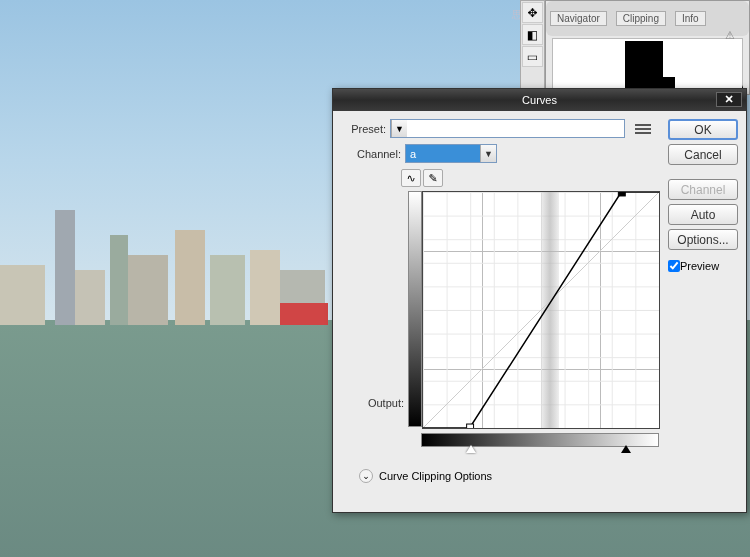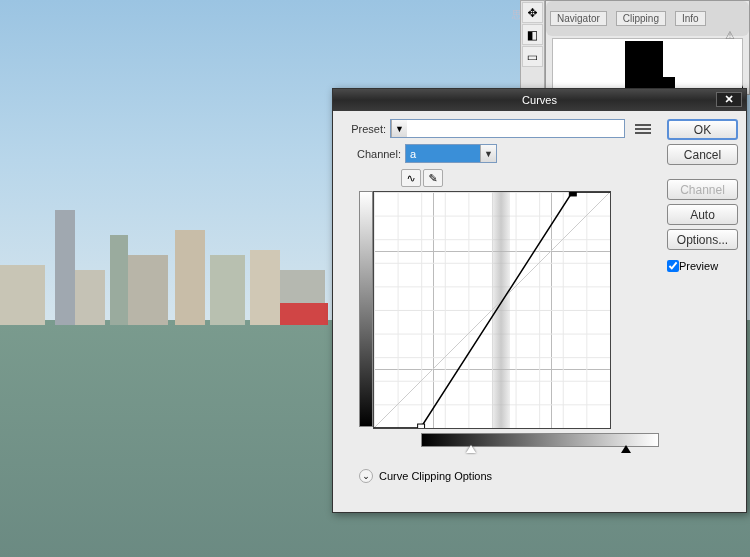--- a/index.html
+++ b/index.html
@@ -168,20 +168,23 @@
           <span class="combo-text">a</span>
           <span class="combo-arrow">▼</span>
         </div>
       </div>
       <div class="tool-icons">
         <div class="ticon">∿</div>
         <div class="ticon">✎</div>
       </div>
 
       <div class="curve-area">
+        <div class="output-col">
+          <span class="lbl lbl-output">Output:</span>
+        </div>
         <div class="vgrad"></div>
         <div class="grid-wrap">
           <div class="histo-strip"></div>
           <svg class="curve-svg" viewBox="0 0 238 238">
             <line x1="0" y1="238" x2="238" y2="0" stroke="#ccc" stroke-width="1"></line>
             <polyline points="0,238 47,238 200,0 238,0" fill="none" stroke="#000" stroke-width="1.5"></polyline>
             <rect x="44" y="234" width="7" height="7" fill="#fff" stroke="#000"></rect>
             <rect x="197" y="-3" width="7" height="7" fill="#000" stroke="#000"></rect>
           </svg>
         </div>

